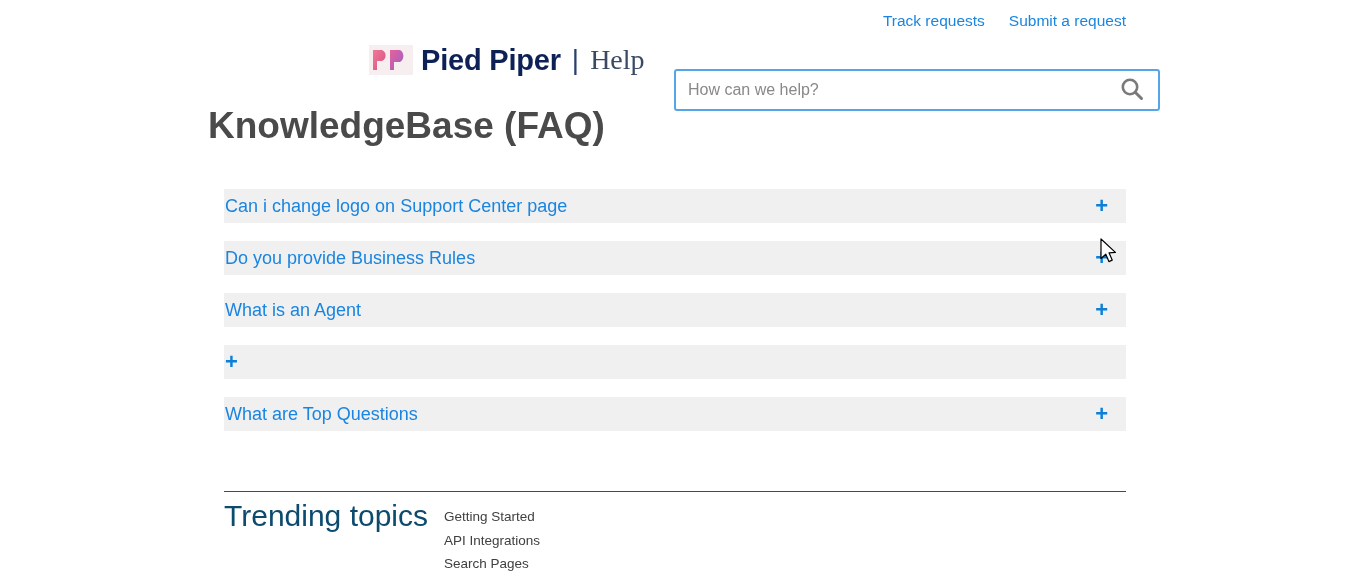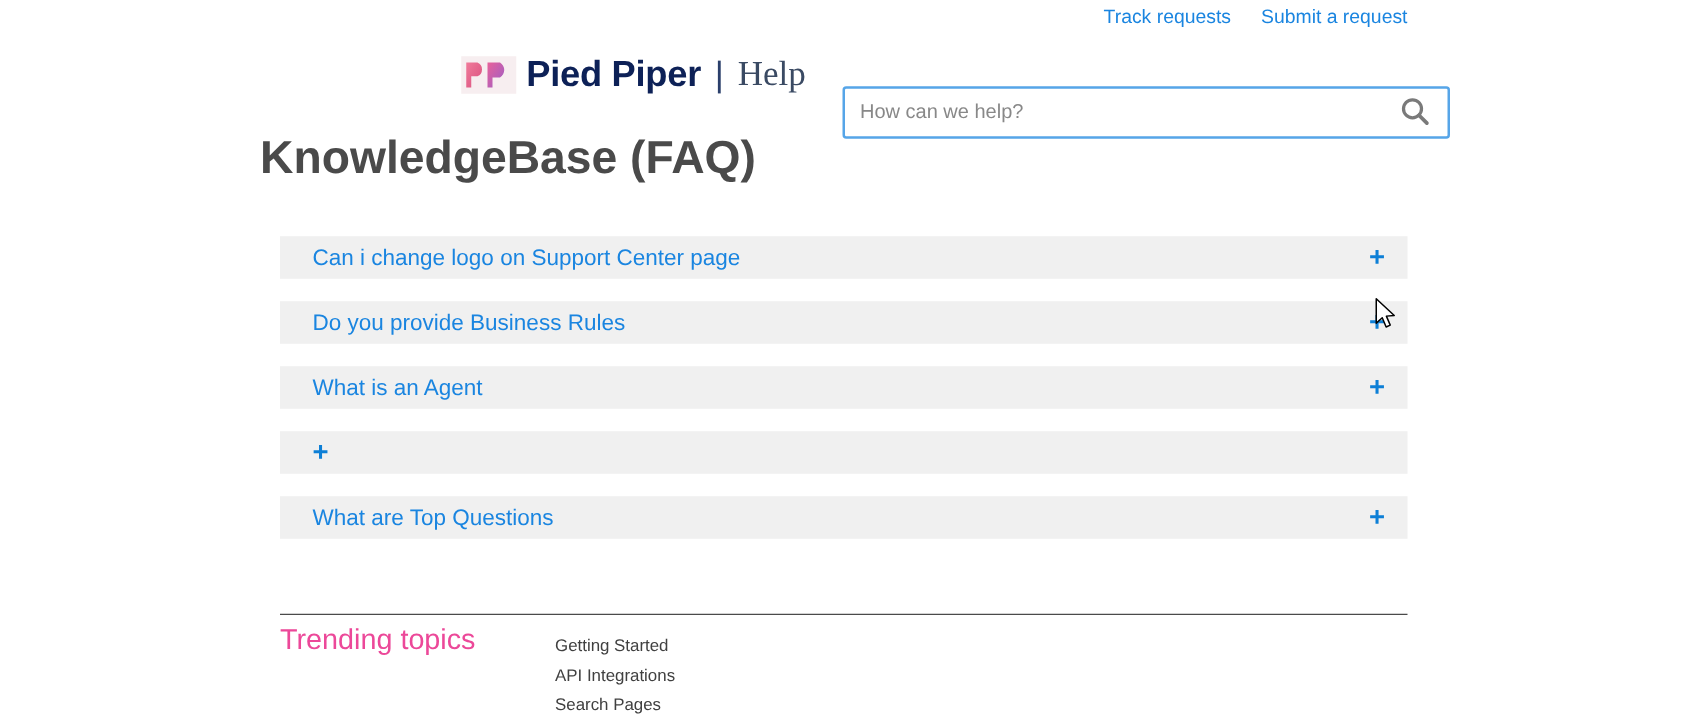--- a/index.html
+++ b/index.html
@@ -18,21 +18,21 @@
 
   
   .topnav {
     position: absolute;
     top: 0;
     left: 0;
     width: 1126px;
     height: 28px;
     display: flex;
     justify-content: flex-end;
-    align-items: center;
+    align-items: flex-end;
     gap: 24px;
   }
   .topnav a {
     color: #1a85e0;
     font-size: 15.5px;
     line-height: 1;
     text-decoration: none;
     white-space: nowrap;
   }
 
@@ -145,21 +145,21 @@
     top: 189px;
     width: 902px;
   }
   .faq-row {
     height: 34px;
     background: #f0f0f0;
     margin-bottom: 18px;
     display: flex;
     align-items: center;
     justify-content: space-between;
-    padding: 0 18px 0 26px;
+    padding: 0 18px 0 1px;
     box-sizing: border-box;
     cursor: pointer;
   }
   .faq-label {
     color: #1a85e0;
     font-size: 18px;
     font-weight: 300;
     line-height: 1;
   }
   .faq-toggle {
@@ -181,23 +181,23 @@
   }
   .trending {
     position: absolute;
     left: 224px;
     top: 498px;
     width: 902px;
     display: flex;
     align-items: flex-start;
   }
   .trending-title {
-    font-size: 23px;
+    font-size: 30px;
     font-weight: 300;
-    color: #ec4899;
+    color: #0c4a6e;
     line-height: 1.2;
     width: 220px;
     flex: none;
     white-space: nowrap;
   }
   .trending-links {
     display: flex;
     flex-direction: column;
     gap: 10px;
     padding-top: 12px;

